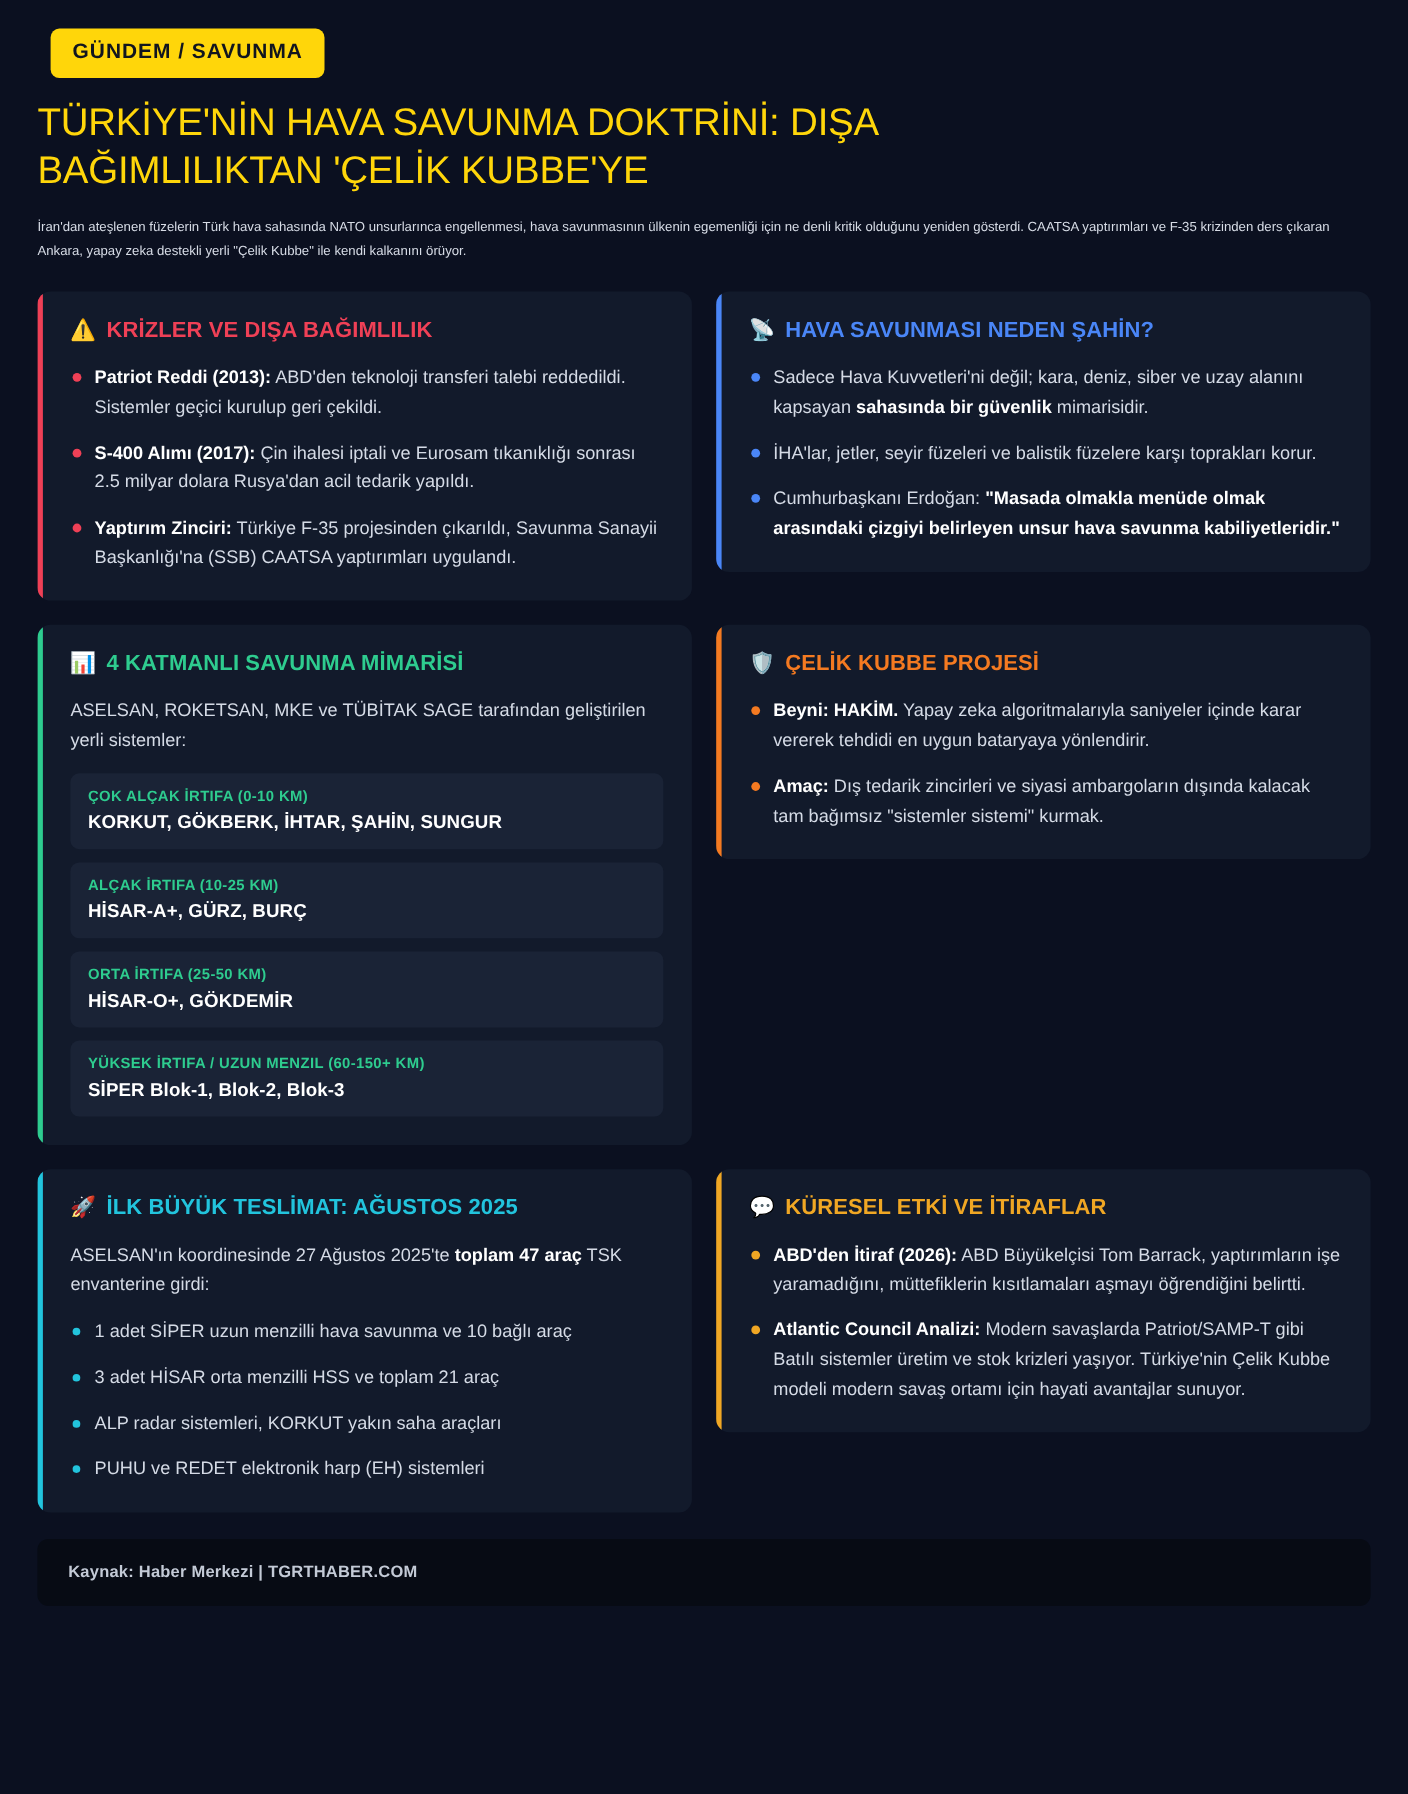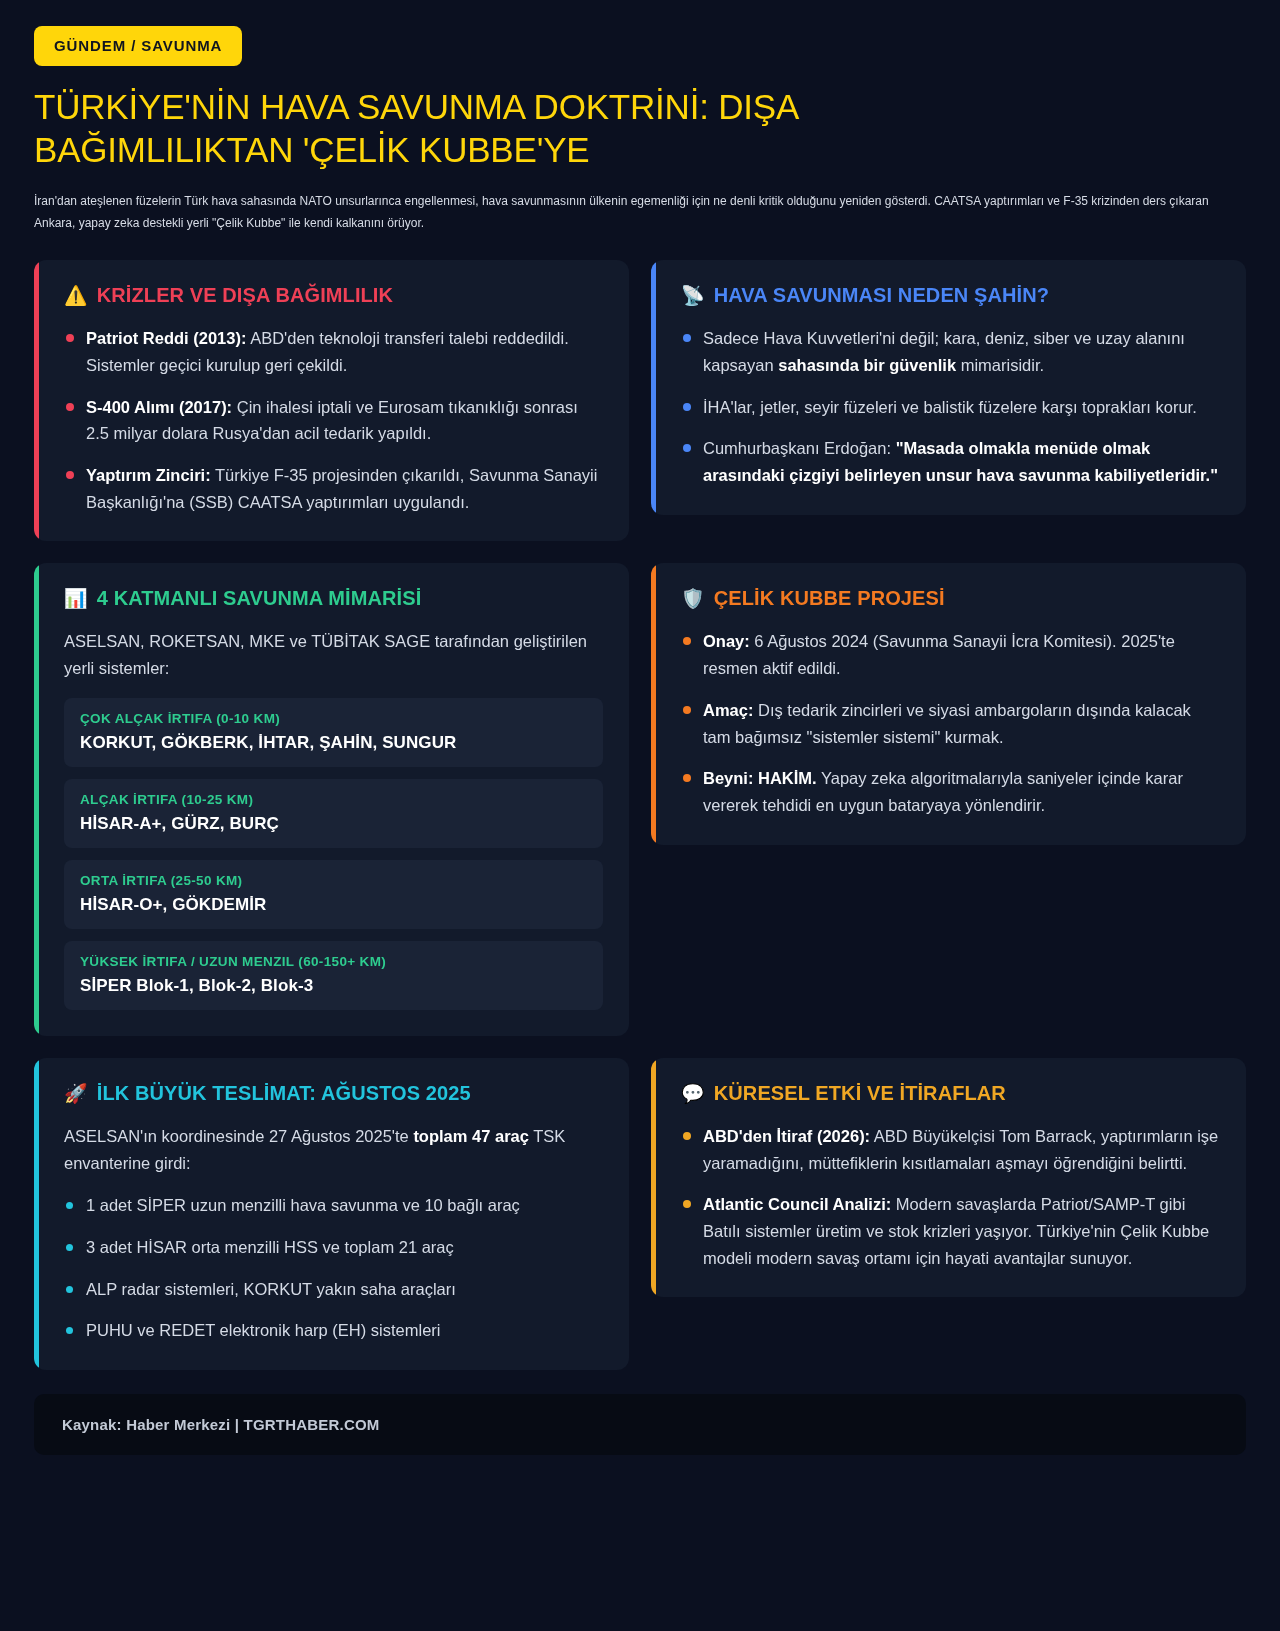--- a/index.html
+++ b/index.html
@@ -17,26 +17,27 @@
     min-height: 1631px;
     background: #0b1020;
     padding: 26px 34px 30px 34px;
   }
 
   
   .badge {
     display: inline-block;
     background: #ffd60a;
     color: #11151f;
-    font-size: 15px;
+    font-size: 19px;
     font-weight: bold;
     letter-spacing: 0.9px;
     padding: 11px 20px 12px 20px;
     border-radius: 8px;
     margin-bottom: 20px;
+    margin-left: 12px;
   }
 
   .headline {
     color: #ffd60a;
     font-size: 35px;
     line-height: 1.22;
     font-weight: normal;
     letter-spacing: -0.2px;
     max-width: 980px;
     margin-bottom: 20px;
@@ -211,23 +212,22 @@
           </div>
         </div>
     </section>
 
     <section class="card" id="card-kubbe" style="--accent: #f47a21;">
       <div class="card-title">
         <span class="ic">🛡️</span>
         <span>ÇELİK KUBBE PROJESİ</span>
       </div>
       <ul class="bullets" id="list-kubbe">
-          <li><b>Onay:</b> 6 Ağustos 2024 (Savunma Sanayii İcra Komitesi). 2025'te resmen aktif edildi.</li>
+          <li><b>Beyni: HAKİM.</b> Yapay zeka algoritmalarıyla saniyeler içinde karar vererek tehdidi en uygun bataryaya yönlendirir.</li>
           <li><b>Amaç:</b> Dış tedarik zincirleri ve siyasi ambargoların dışında kalacak tam bağımsız "sistemler sistemi" kurmak.</li>
-          <li><b>Beyni: HAKİM.</b> Yapay zeka algoritmalarıyla saniyeler içinde karar vererek tehdidi en uygun bataryaya yönlendirir.</li>
         </ul>
     </section>
 
     <section class="card" id="card-delivery" style="--accent: #22c4dd;">
       <div class="card-title">
         <span class="ic">🚀</span>
         <span>İLK BÜYÜK TESLİMAT: AĞUSTOS 2025</span>
       </div>
       <p class="intro-text" id="delivery-intro">ASELSAN'ın koordinesinde 27 Ağustos 2025'te <b>toplam 47 araç</b> TSK envanterine girdi:</p>
       <ul class="bullets sm" id="list-delivery">

